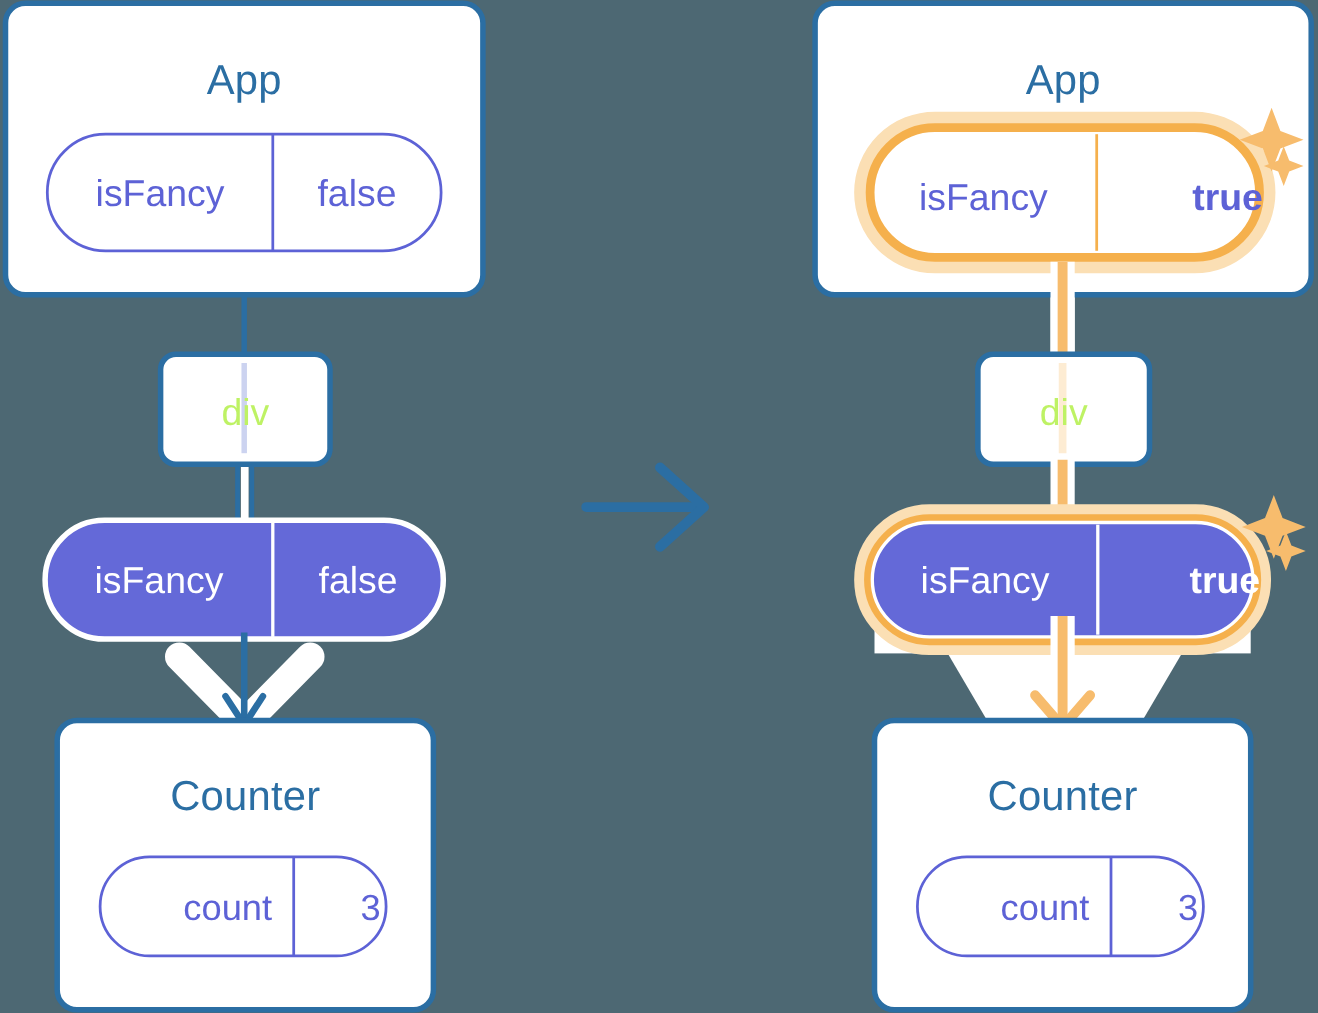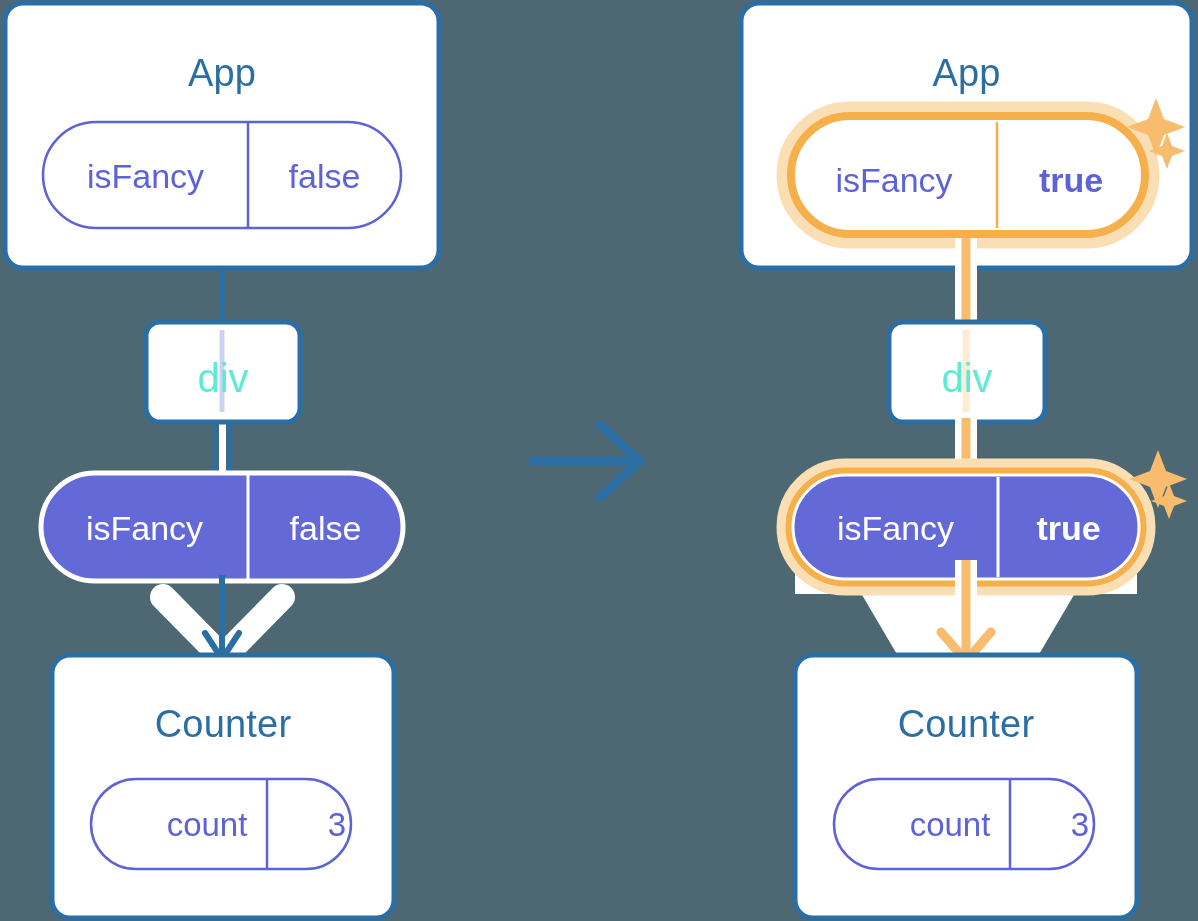--- a/index.html
+++ b/index.html
@@ -28,37 +28,38 @@
     position: absolute;
     pointer-events: none;
     white-space: nowrap;
   }
   .card-title {
     color: #2b6ea3;
     font-size: 38px;
     letter-spacing: 0.2px;
   }
   .div-label {
-    color: #5eead4;
-    font-size: 40px;
+    color: #bef264;
+    font-size: 34px;
   }
   .pill-text-outline {
     color: #5d62d6;
     font-size: 34px;
   }
   .pill-text-outline.small {
     font-size: 33px;
     padding-left: 28px;
   }
   .pill-text-solid {
     color: #ffffff;
     font-size: 34px;
   }
   .bold {
     font-weight: bold;
+    padding-left: 45px;
   }
 </style>
 </head>
 <body>
 
 <div id="stage">
 
   <svg width="1198" height="921" viewBox="0 0 1198 921">
     <defs>
       <marker id="dummy"></marker>

